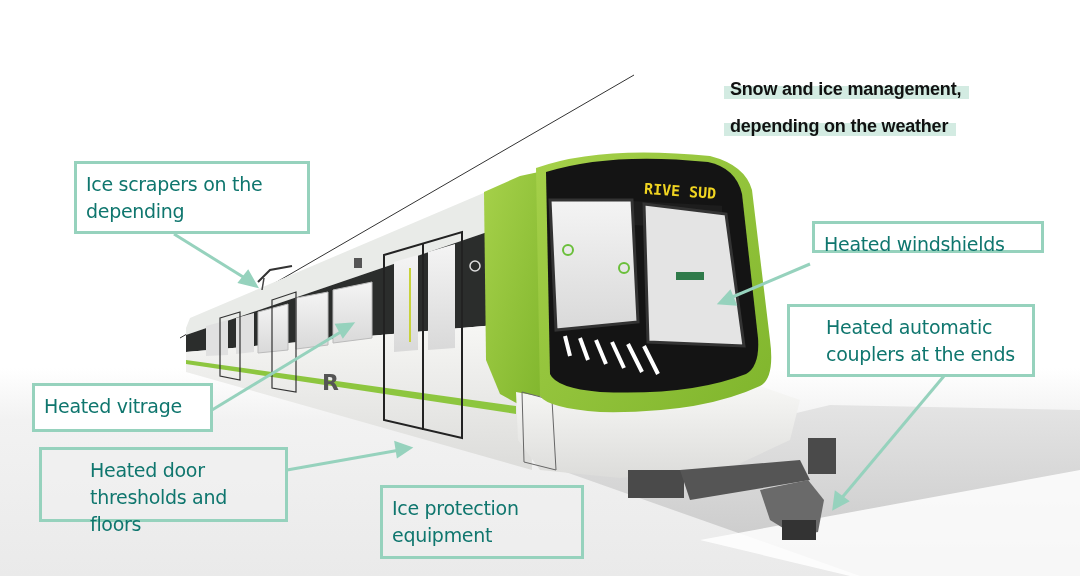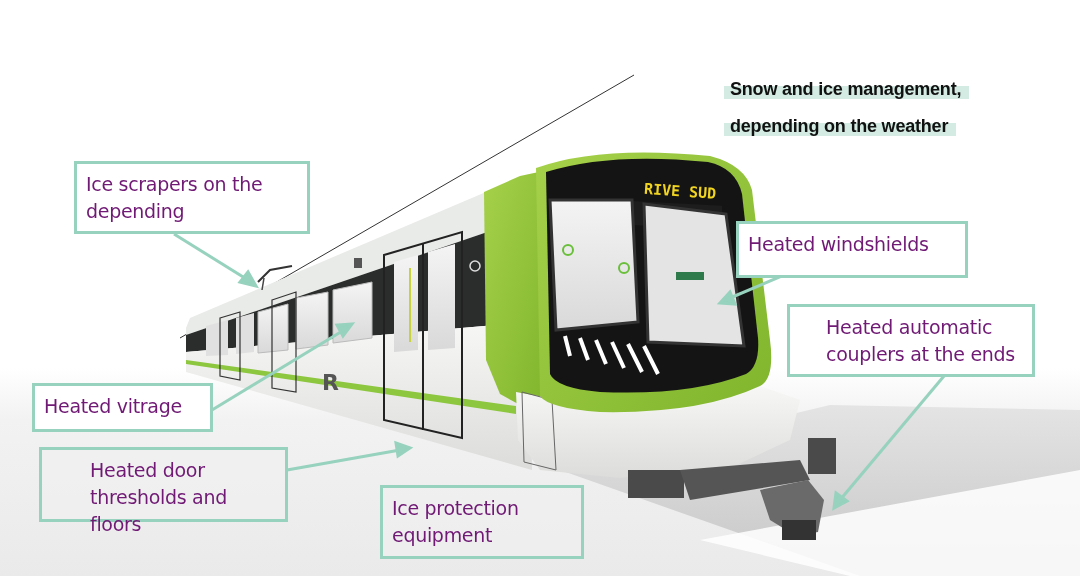--- a/index.html
+++ b/index.html
@@ -13,21 +13,21 @@
     display: block; width: max-content;
     font-family: Liberation Sans, sans-serif; font-weight: bold; font-size: 18px;
     line-height: 20px; padding: 3px 8px 0 6px; margin-bottom: 14px;
     background: linear-gradient(to bottom, transparent 0%, transparent 45%, #d3ebe2 45%, #d3ebe2 100%);
     letter-spacing: -0.2px;
   }
 
   .callout {
     position: absolute; border: 3px solid #96d2bd; background: #ffffff;
     font-family: "DejaVu Sans", sans-serif; font-size: 19px; line-height: 27px;
-    color: #701a75; padding: 7px 10px 0 9px; letter-spacing: -0.3px;
+    color: #0f766e; padding: 7px 10px 0 9px; letter-spacing: -0.3px;
   }
   .callout.clear { background: rgba(240,240,240,0.6); }
 </style>
 </head>
 <body>
 
 <div id="stage">
 
   <svg class="scene" viewBox="0 0 1080 576">
     <defs>
@@ -153,21 +153,21 @@
   <div class="headline">
     <span class="line">Snow and ice management,</span>
     <span class="line">depending on the weather</span>
   </div>
 
   <div class="callout" style="left:74px; top:161px; width:236px; height:73px;">
     <div>Ice scrapers on the</div>
     <div>depending</div>
   </div>
 
-  <div class="callout" style="left:736px; top:221px; width:232px; height:57px;">
+  <div class="callout" style="left:812px; top:221px; width:232px; height:32px;">
     <div>Heated windshields</div>
   </div>
 
   <div class="callout" style="left:787px; top:304px; width:248px; height:73px;padding-left:36px;">
     <div>Heated automatic</div>
     <div>couplers at the ends</div>
   </div>
 
   <div class="callout" style="left:32px; top:383px; width:181px; height:49px;">
     <div>Heated vitrage</div>

